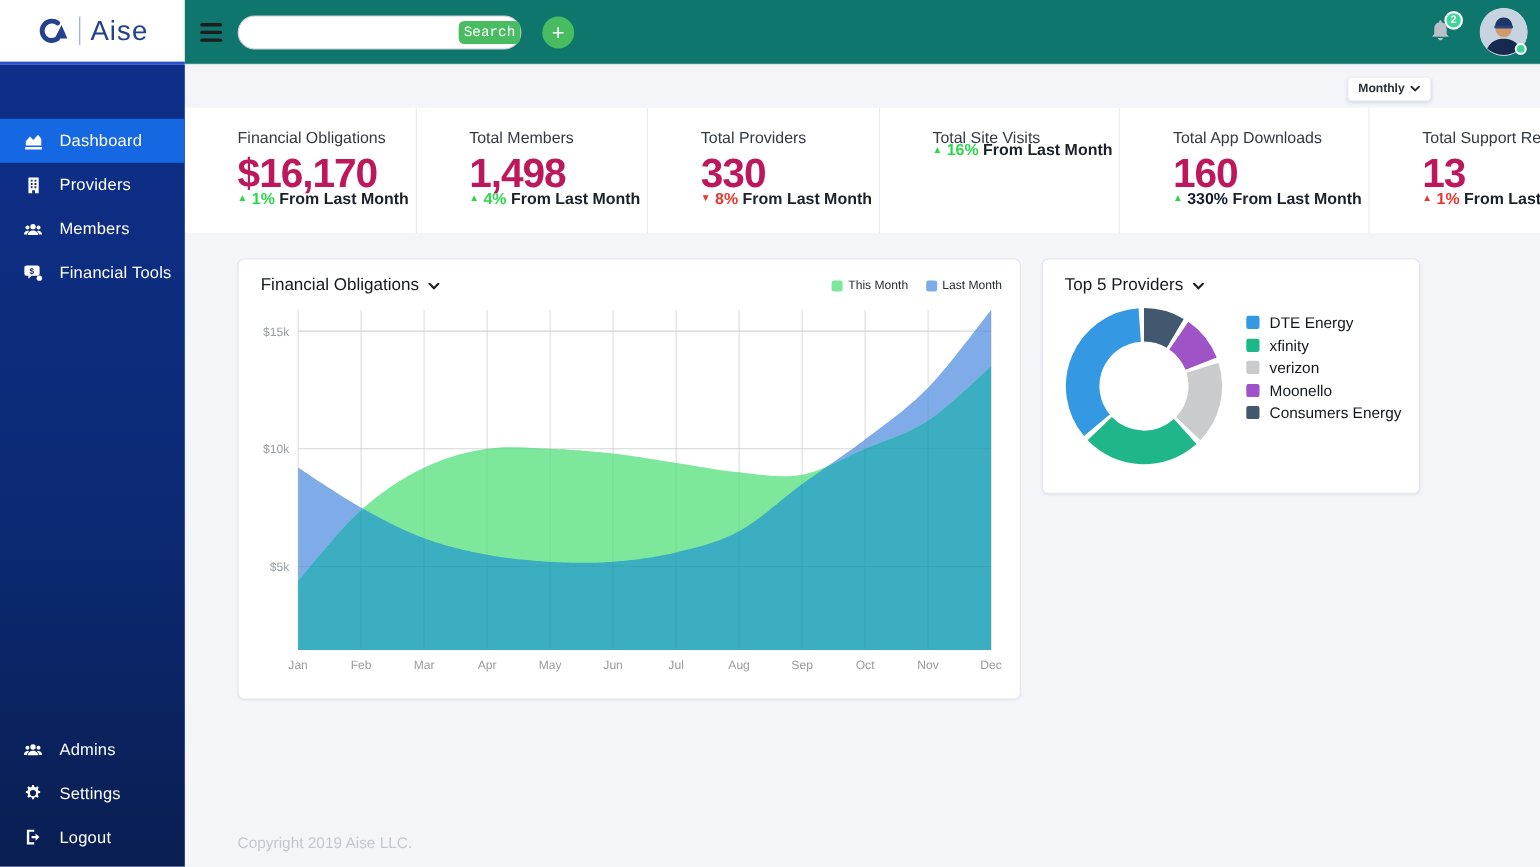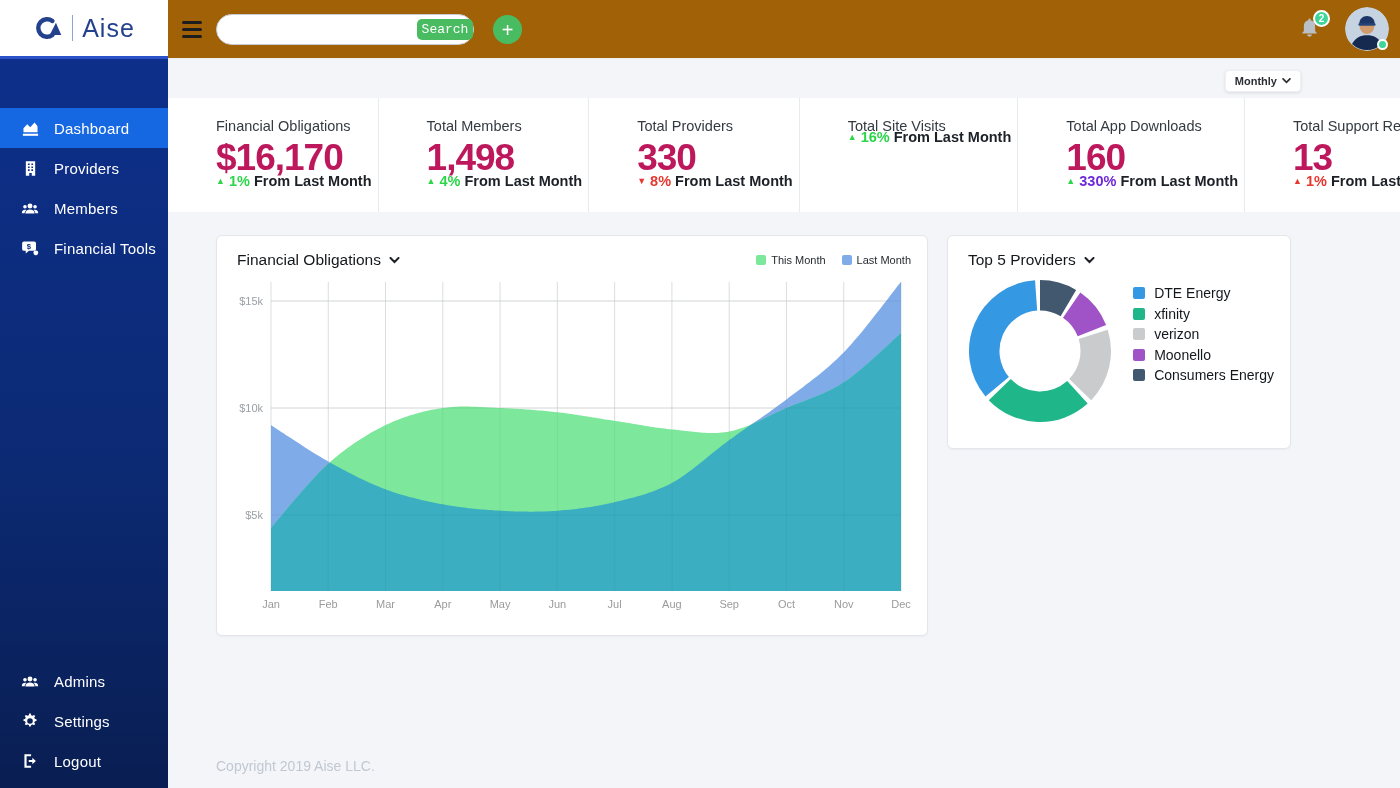--- a/index.html
+++ b/index.html
@@ -1,21 +1,21 @@
 <!DOCTYPE html>
 <html><head>
 <meta charset="utf-8">
 <style>
   * { box-sizing: border-box; margin: 0; padding: 0; }
   html,body { width:1400px; height:788px; }
   body { font-family:"Liberation Sans", sans-serif; background:#f3f5f9; overflow:hidden; }
   .app { position:relative; width:1400px; height:788px; background:#f3f5f9; }
 
   
-  .topbar { position:absolute; top:0; left:0; width:1400px; height:59px; background:#a16207; border-bottom:1px solid #eceef2; z-index:30; }
+  .topbar { position:absolute; top:0; left:0; width:1400px; height:59px; background:#0f766e; border-bottom:1px solid #eceef2; z-index:30; }
   .logo-area { position:absolute; left:0; top:0; width:168px; height:59px; display:flex; align-items:center; justify-content:center; gap:9px; border-bottom:3px solid #2b52c8; background:#fff; }
   .logo-divider { width:1px; height:26px; background:#8aa3d9; }
   .logo-text { font-size:25px; color:#24418e; letter-spacing:1px; }
   .hamburger { position:absolute; left:182px; top:21px; width:20px; height:17px; display:flex; flex-direction:column; justify-content:space-between; cursor:pointer; }
   .hamburger span { display:block; height:3px; background:#1d1d1d; border-radius:2px; }
   .search-pill { position:absolute; left:216px; top:14px; width:258px; height:31px; border:1px solid #c7ccd2; border-radius:16px; background:#fff; display:flex; align-items:center; }
   .search-pill input { flex:1; border:none; outline:none; background:transparent; padding:0 12px; font-size:13px; font-family:inherit; color:#333; }
   .search-btn { width:64px; height:21px; margin-right:0px; border:none; border-radius:5px; background:#49bb61; color:#fff; font-size:13px; font-family:Liberation Mono, monospace; cursor:pointer; }
   .plus-btn { position:absolute; left:493px; top:15px; width:29px; height:29px; border-radius:50%; background:#49bb61; border:none; color:#fff; font-size:20px; line-height:26px; text-align:center; cursor:pointer; font-family:inherit; }
   .bell-wrap { position:absolute; left:1298px; top:15px; width:28px; height:30px; cursor:pointer; }
@@ -207,21 +207,21 @@
         <div class="kpi-value">330</div>
         <div class="kpi-delta"><span class="arrow" style="color: rgb(232, 55, 47);">▼</span> <span class="pct" style="color: rgb(232, 55, 47);">8%</span> <span class="suffix">From Last Month</span></div>
       </div>
       <div class="kpi">
         <div class="kpi-label">Total Site Visits</div>
         <div class="kpi-delta"><span class="arrow" style="color: rgb(43, 214, 74);">▲</span> <span class="pct" style="color: rgb(43, 214, 74);">16%</span> <span class="suffix">From Last Month</span></div>
       </div>
       <div class="kpi">
         <div class="kpi-label">Total App Downloads</div>
         <div class="kpi-value">160</div>
-        <div class="kpi-delta"><span class="arrow" style="color: rgb(43, 214, 74);">▲</span> <span class="pct" style="color: #6d28d9;">330%</span> <span class="suffix">From Last Month</span></div>
+        <div class="kpi-delta"><span class="arrow" style="color: rgb(43, 214, 74);">▲</span> <span class="pct" style="color: #0f172a;">330%</span> <span class="suffix">From Last Month</span></div>
       </div>
       <div class="kpi">
         <div class="kpi-label">Total Support Requests</div>
         <div class="kpi-value">13</div>
         <div class="kpi-delta"><span class="arrow" style="color: rgb(232, 55, 47);">▲</span> <span class="pct" style="color: rgb(232, 55, 47);">1%</span> <span class="suffix">From Last Month</span></div>
       </div>
     </div>
 
     <div class="card chart-card">
       <div class="card-header">

